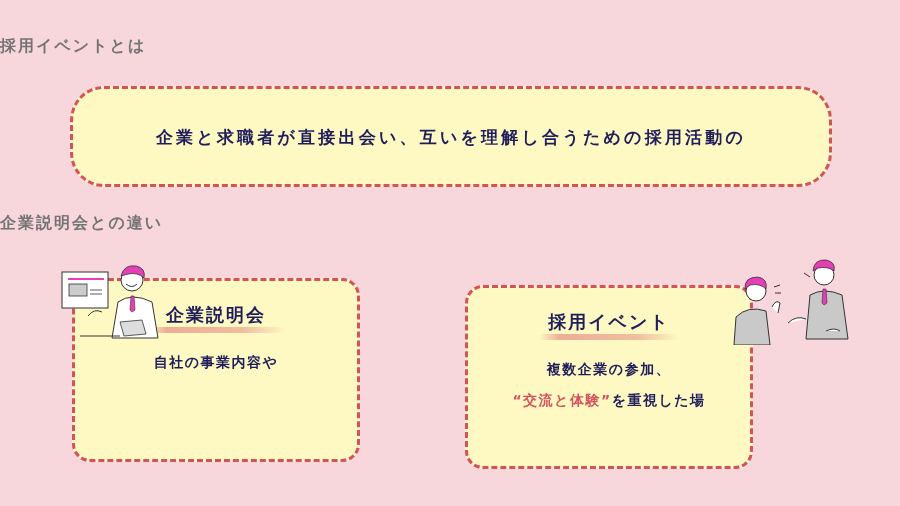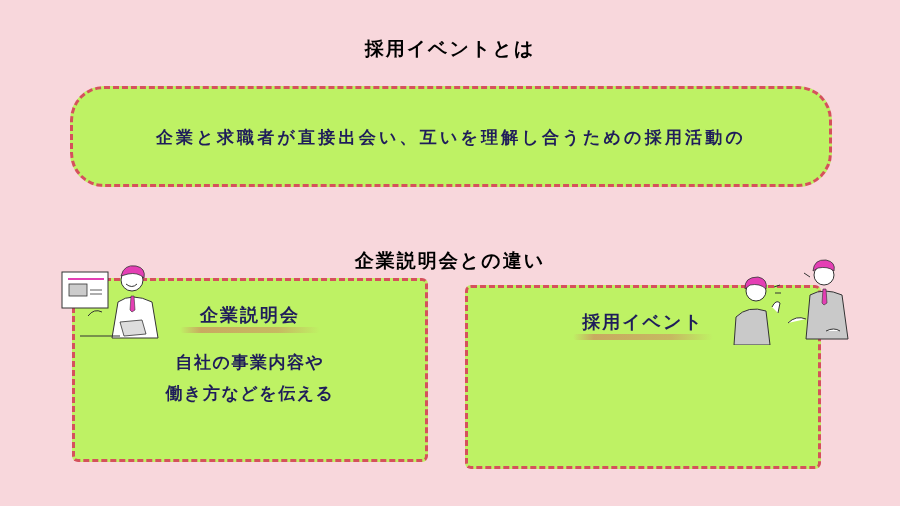--- a/index.html
+++ b/index.html
@@ -4,85 +4,86 @@
 <style>
   html, body { margin:0; padding:0; }
   body {
     width:900px; height:506px; overflow:hidden;
     background:#f8d7dc;
     font-family:"DejaVu Sans", "Liberation Sans", sans-serif;
     color:#1f1d5a;
     position:relative;
   }
   .title {
-    position:absolute; left:0; right:0; text-align:center;
-    font-weight:bold; font-size:19px; letter-spacing:2px; color:#000000;
+    position:absolute; left:0; right:0; 
+    font-weight:bold; font-size:16px; letter-spacing:2px; color:#737373;
   }
   .t1 { top:36px; }
-  .t2 { top:213px;margin-top:35px; }
+  .t2 { top:213px; }
   .dash-box {
-    position:absolute; background:#bef264;
+    position:absolute; background:#fef9c3;
     border:3px dashed #d5515c;
     box-sizing:border-box;
   }
   .intro-box {
     left:70px; top:86px; width:762px; height:101px; border-radius:34px;
     display:flex; flex-direction:column; justify-content:center; align-items:center;
   }
   .intro-line {
     font-weight:bold; font-size:17px; letter-spacing:3.2px; line-height:32px; color:#1f1d5a;
     white-space:nowrap;
   }
   .red { color:#d5515c; }
   .card {
-    top:278px; height:184px; width:356px; border-radius:6px;
+    top:278px; height:184px; width:288px; border-radius:18px;
   }
   .card-left { left:72px; }
   .card-right { left:465px;margin-top:7px; }
   .card-title {
     position:absolute; left:0; right:0; top:22px; text-align:center;
     font-weight:bold; font-size:18px; letter-spacing:2px; color:#1f1d5a;
   }
   .card-title span { position:relative; z-index:1; }
   .underline-brush {
     position:absolute; top:46px; height:6px; width:140px; left:50%; margin-left:-70px;
     background:linear-gradient(90deg, rgba(213,81,92,0.0), rgba(213,81,92,0.45) 15%, rgba(213,81,92,0.35) 70%, rgba(213,81,92,0.0));
     border-radius:3px;
   }
   .card-body {
     position:absolute; left:0; right:0; top:66px; text-align:center;
-    font-weight:bold; font-size:17px; letter-spacing:1.5px; line-height:31px;
+    font-weight:bold; font-size:14px; letter-spacing:1.5px; line-height:31px;
   }
   .card-body .red { color:#d5515c; }
   .illus { position:absolute; }
 </style>
 </head>
 <body>
 
 <div class="title t1">採用イベントとは</div>
 
 <div class="dash-box intro-box">
   <div class="intro-line">企業と求職者が直接出会い、互いを理解し合うための採用活動の</div>
 </div>
 
 <div class="title t2">企業説明会との違い</div>
 
 <div class="dash-box card card-left">
   <div class="underline-brush"></div>
   <div class="card-title"><span>企業説明会</span></div>
   <div class="card-body">
     <div>自社の事業内容や</div>
-    <div>働き方などを伝える</div>
   </div>
 </div>
 
 <div class="dash-box card card-right">
   <div class="underline-brush"></div>
   <div class="card-title"><span>採用イベント</span></div>
   <div class="card-body">
+    <div>複数企業の参加、</div>
+    <div><span class="red">“交流と体験”</span><span>を重視した場</span></div>
   </div>
 </div>
 
 <svg class="illus" style="left:60px;top:262px" width="110" height="80" viewBox="0 0 110 80">
   <rect x="2" y="10" width="46" height="36" fill="#fff" stroke="#333" stroke-width="1"></rect>
   <line x1="8" y1="17" x2="44" y2="17" stroke="#e43fb4" stroke-width="2"></line>
   <rect x="9" y="22" width="18" height="12" fill="#ccc" stroke="#333" stroke-width="0.8"></rect>
   <line x1="30" y1="28" x2="42" y2="28" stroke="#333" stroke-width="0.8"></line>
   <line x1="30" y1="32" x2="42" y2="32" stroke="#333" stroke-width="0.8"></line>
   <circle cx="72" cy="18" r="11" fill="#fff" stroke="#333" stroke-width="1"></circle>

